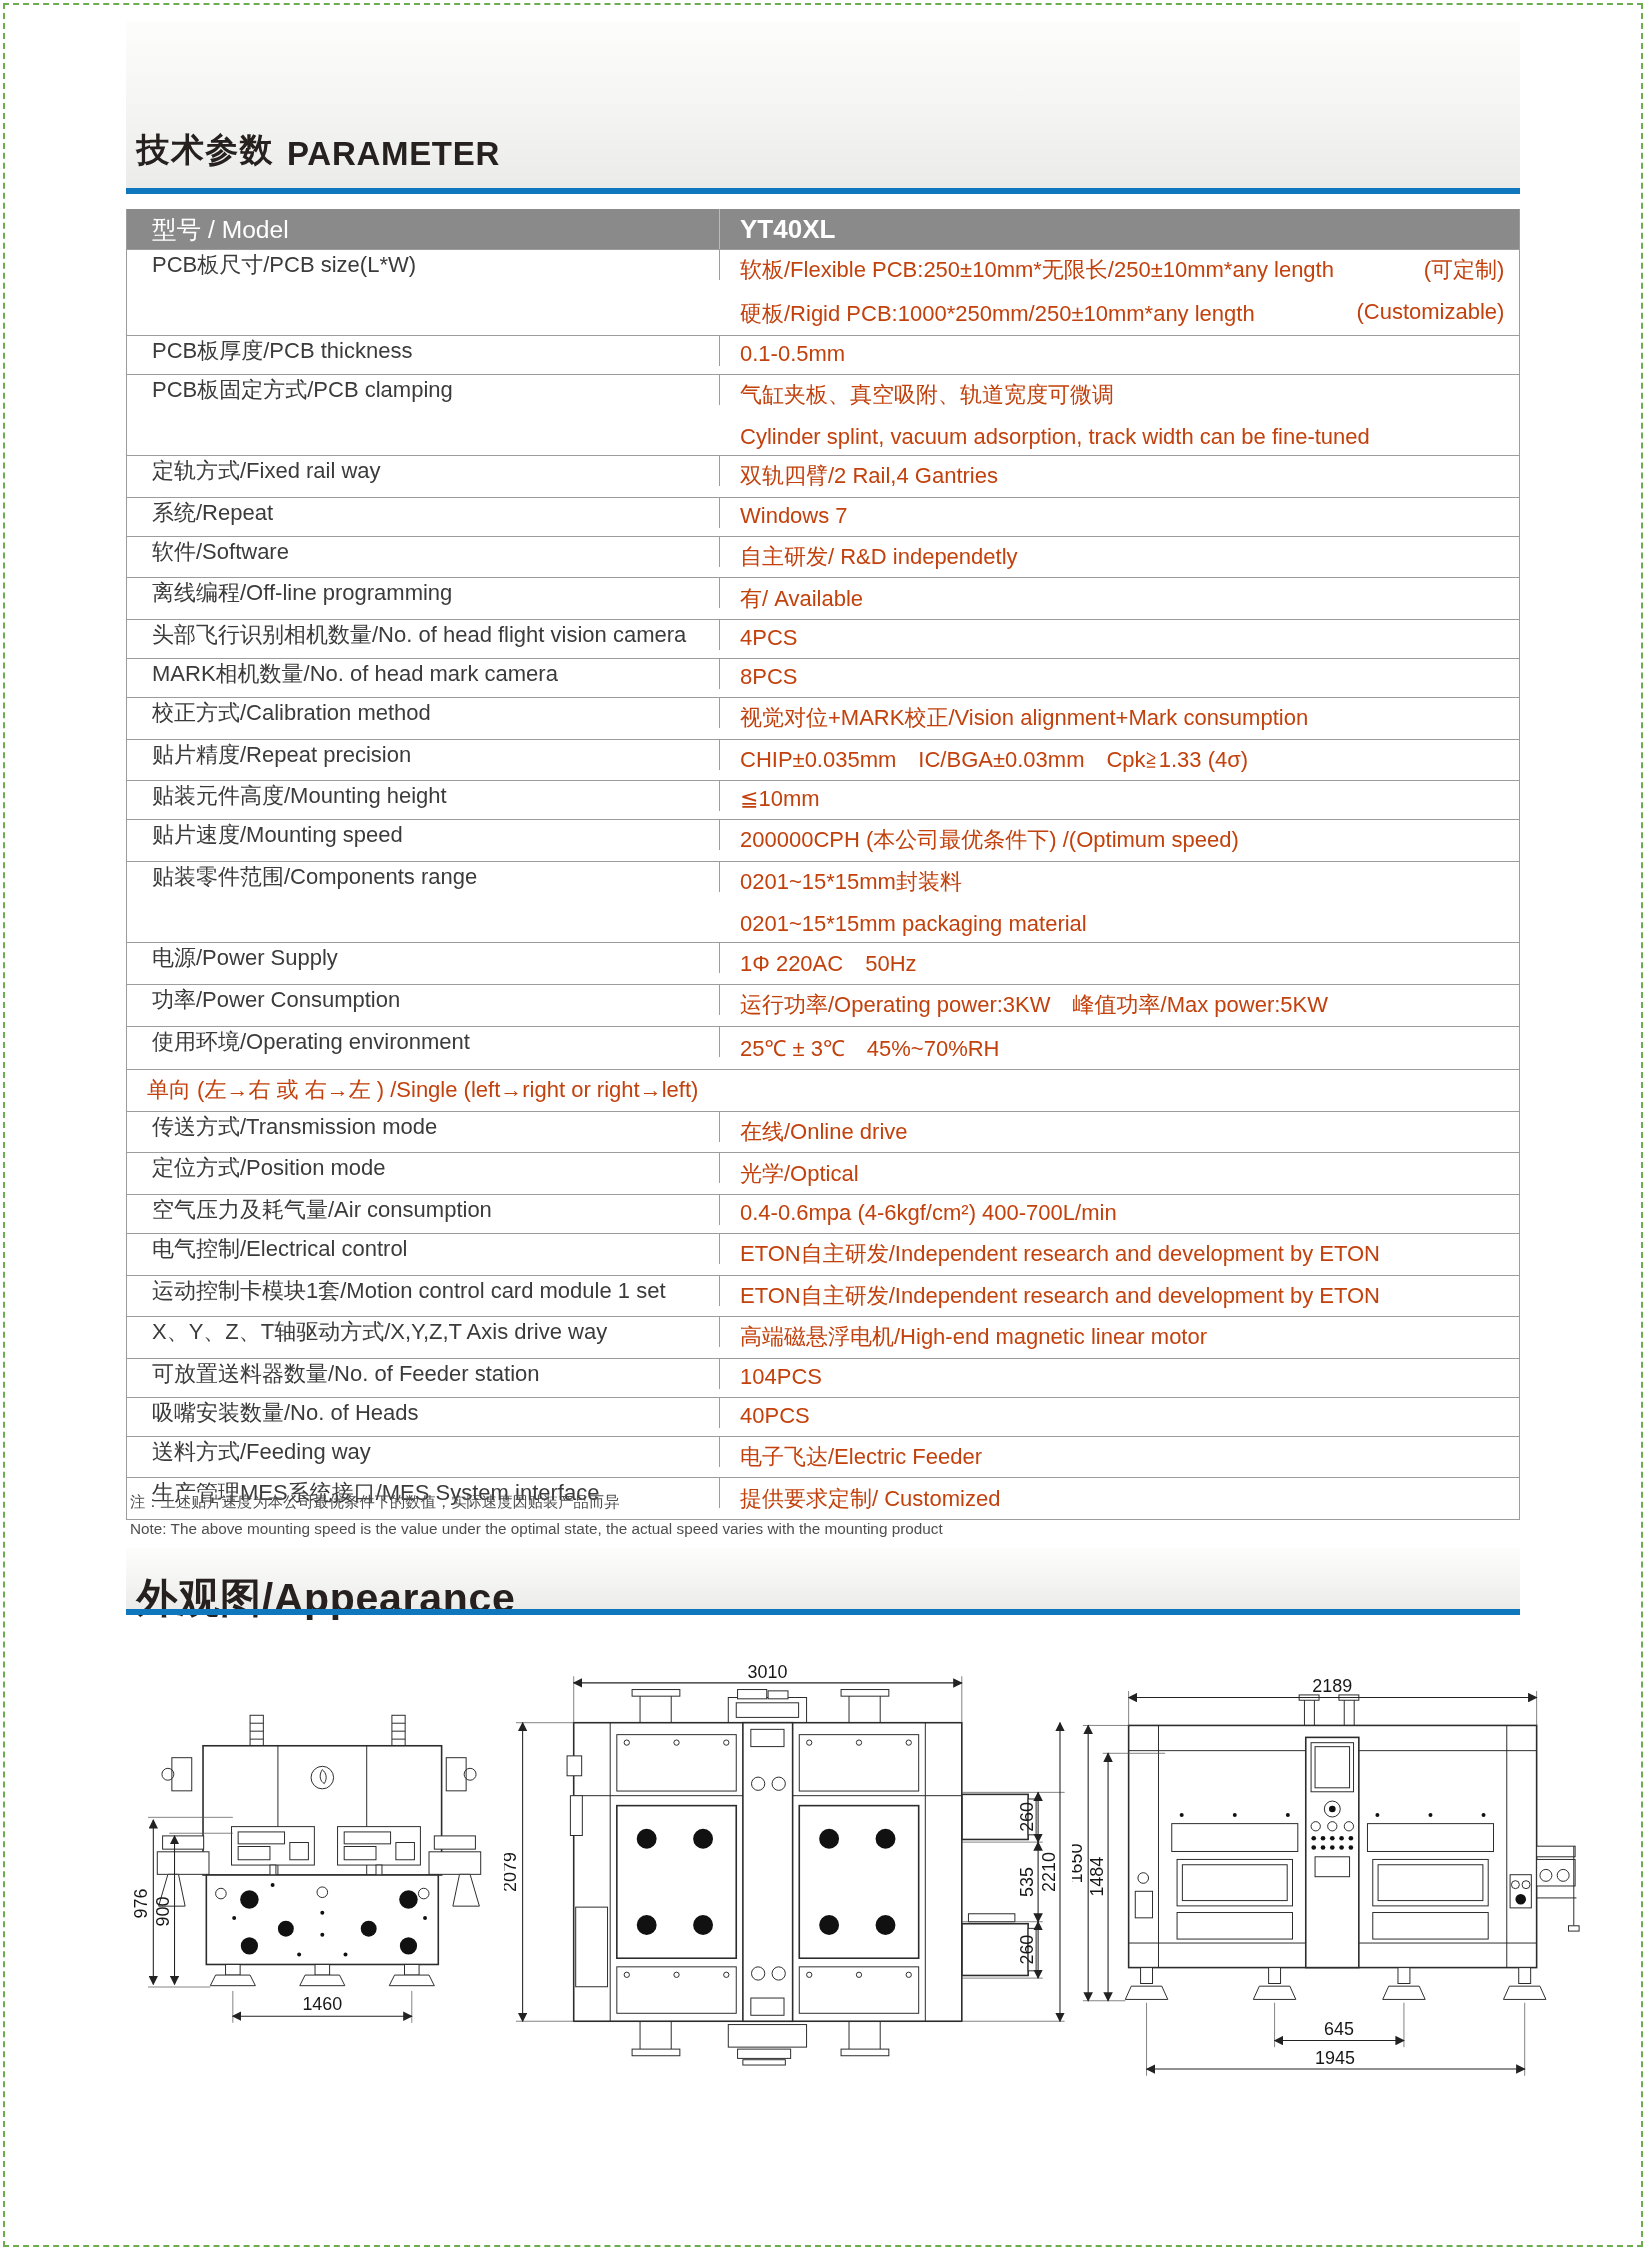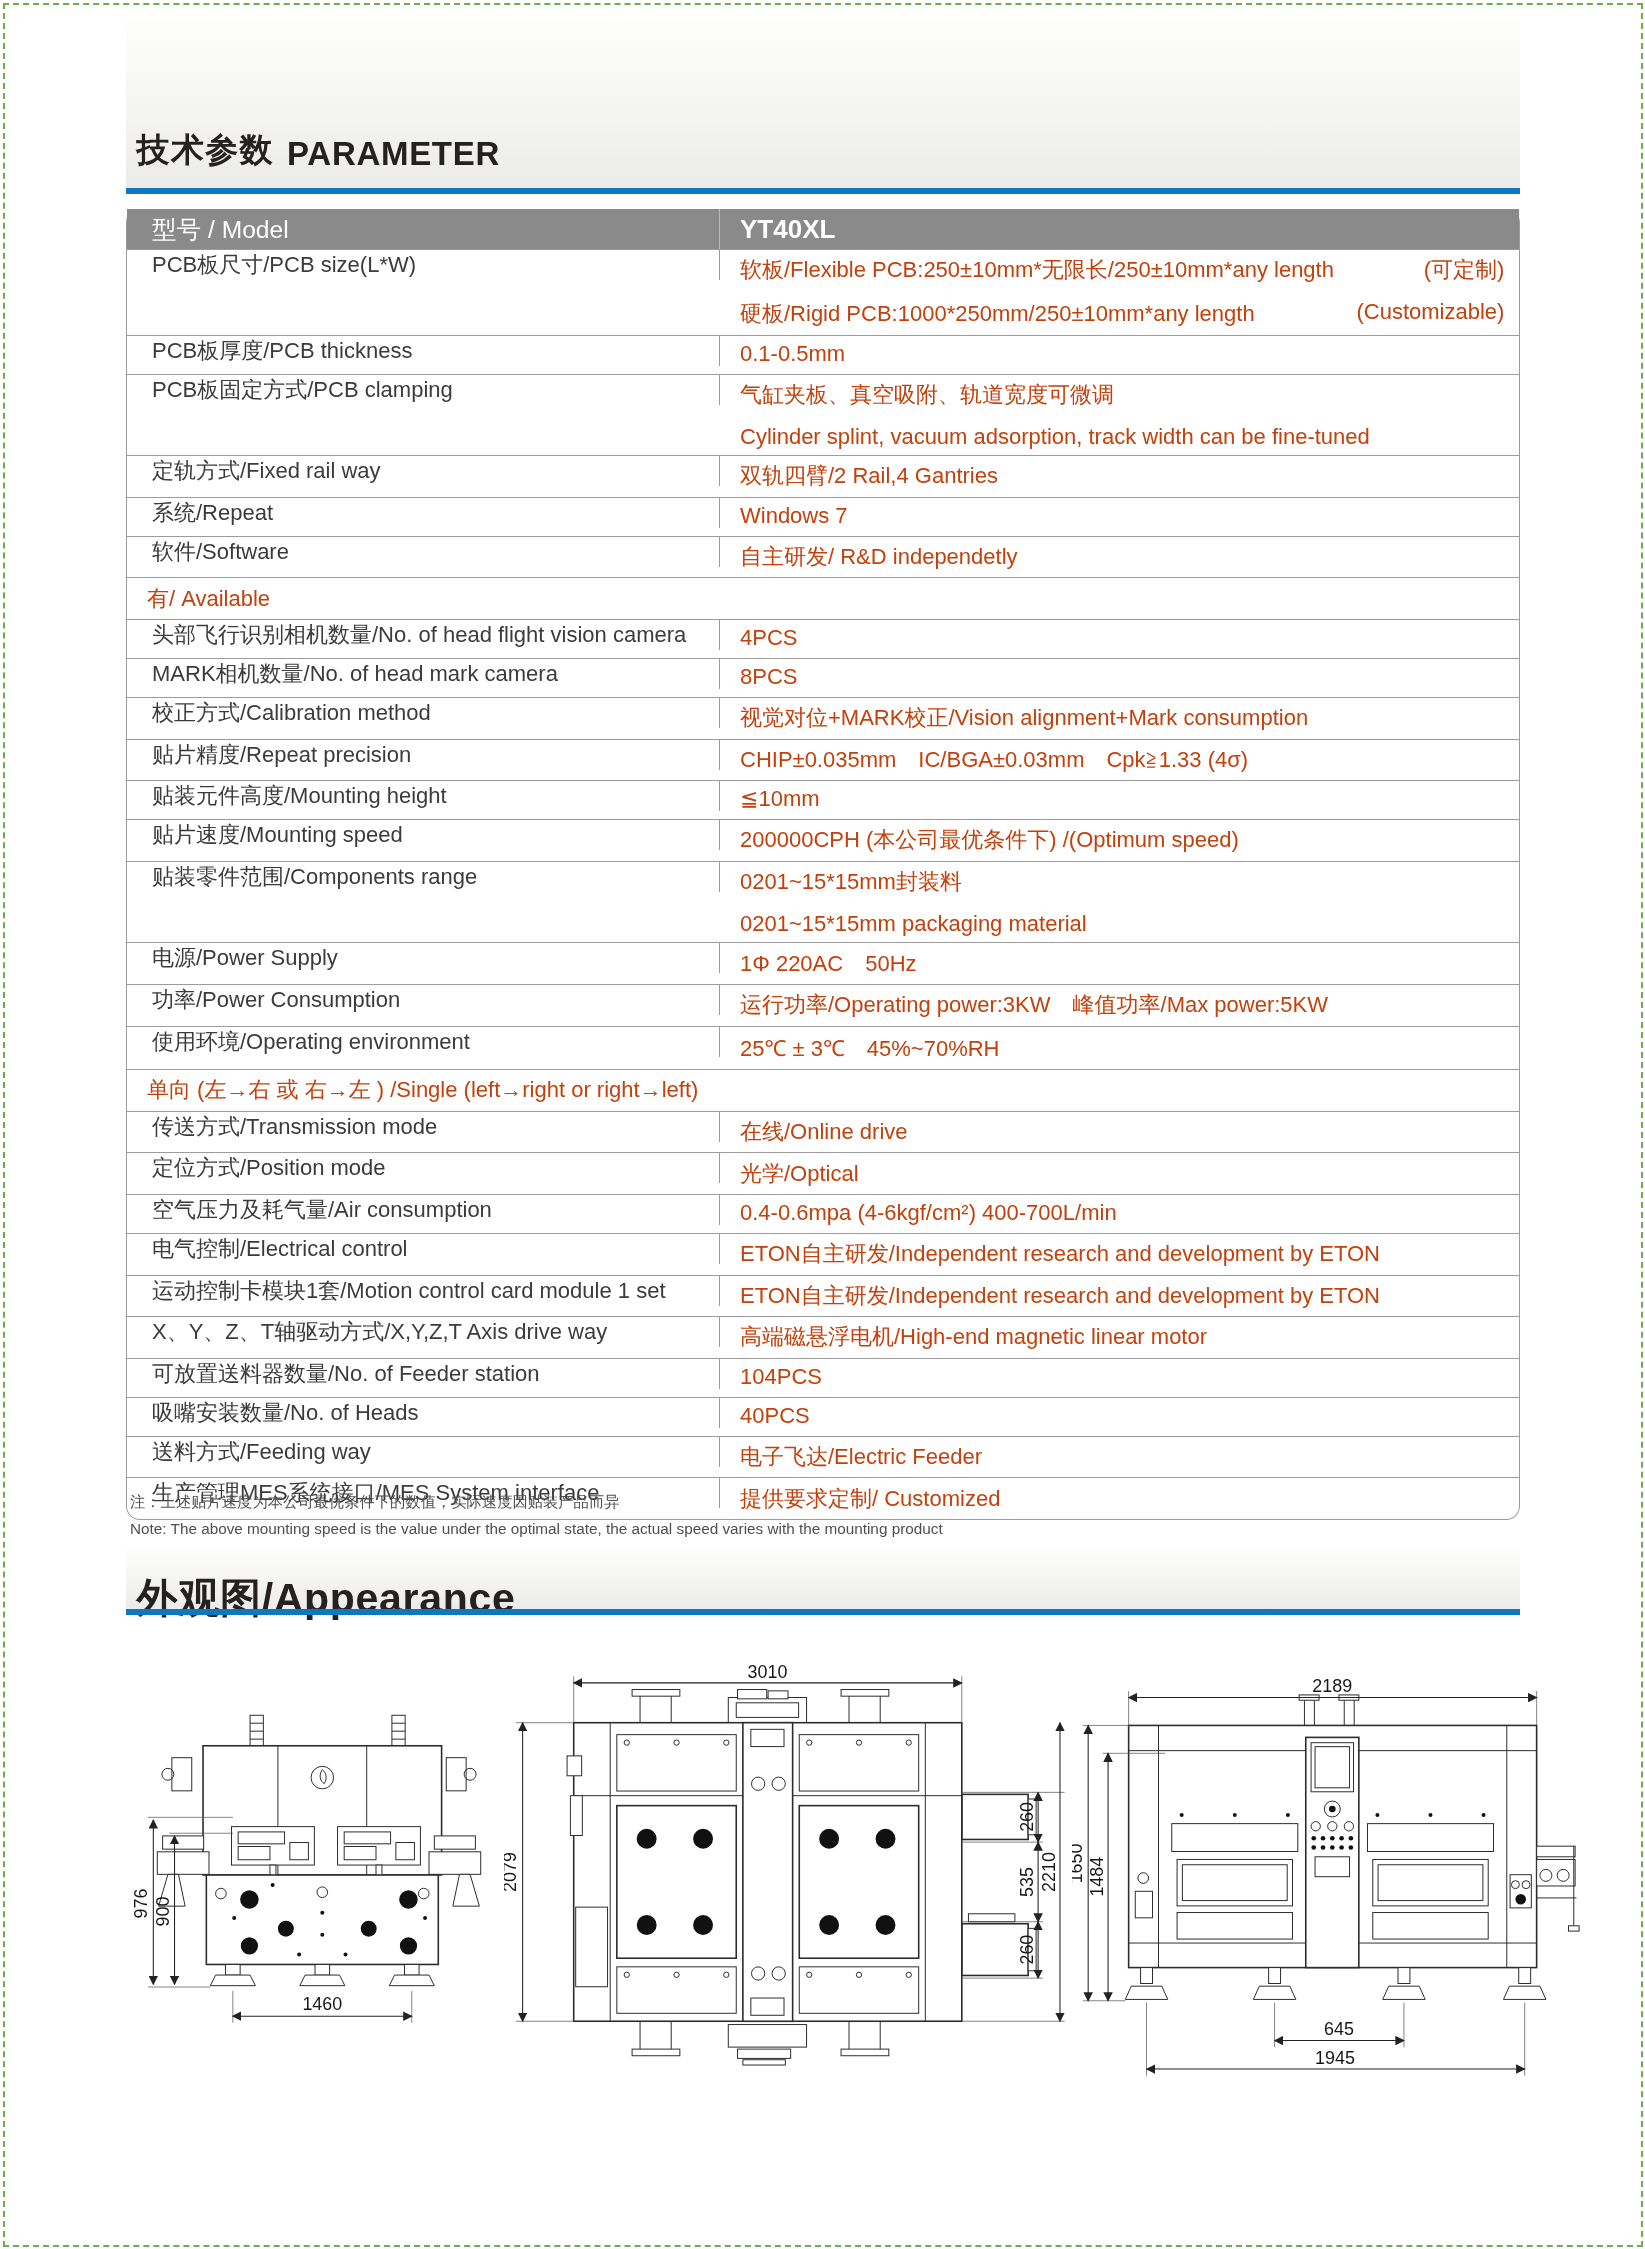--- a/index.html
+++ b/index.html
@@ -16,21 +16,21 @@
   #band-appearance{top:1548px;height:61px;display:flex;align-items:center;padding-left:10.6px;}
   .blue-bar{position:absolute;left:126px;width:1394px;height:6px;background:#0e77be;}
   #blue1{top:188px;}
   #blue2{top:1609px;}
   .title-cn{font-size:33px;font-weight:bold;color:#26211f;letter-spacing:1.3px;}
   .title-en{font-size:33px;font-weight:bold;color:#26211f;margin-left:13.3px;letter-spacing:0.7px;}
   .title2{font-size:41px;font-weight:bold;color:#26211f;letter-spacing:0.7px;margin-top:40px;}
 
   
   .param-table{position:absolute;left:126px;top:209px;width:1394px;box-sizing:border-box;
-               border-left:1.3px solid #9c9c9c;border-right:1.3px solid #9c9c9c;border-bottom:1.3px solid #9c9c9c;border-radius:14px;}
+               border-left:1.3px solid #9c9c9c;border-right:1.3px solid #9c9c9c;border-bottom:1.3px solid #9c9c9c;}
   .t-header{display:flex;height:40px;background:#8a8a8a;color:#ffffff;align-items:stretch;}
   .t-header .h-label{flex:0 0 593px;display:flex;align-items:center;padding-left:25px;
                      box-sizing:border-box;font-size:24.6px;border-right:1.3px solid #b9b9b9;}
   .t-header .h-value{flex:1;display:flex;align-items:center;padding-left:20px;
                      box-sizing:border-box;font-size:26px;font-weight:bold;}
   .t-row{display:flex;min-height:38px;border-top:1.3px solid #9c9c9c;align-items:flex-start;}
   .t-row.tall{min-height:76px;}
   .t-label{flex:0 0 593px;display:flex;align-items:center;padding-left:25px;box-sizing:border-box;
            border-right:1.3px solid #9c9c9c;font-size:22px;color:#3b3b3b;}
   .t-value{flex:1;display:flex;flex-direction:column;justify-content:center;gap:14px;
@@ -106,20 +106,21 @@
           <div class="v-line">Windows 7</div>
         </div>
       </div>
       <div class="t-row">
         <div class="t-label">软件/Software</div>
         <div class="t-value">
           <div class="v-line">自主研发/ R&amp;D independetly</div>
         </div>
       </div>
       <div class="t-row">
+        <div class="t-label">离线编程/Off-line programming</div>
         <div class="t-value">
           <div class="v-line">有/ Available</div>
         </div>
       </div>
       <div class="t-row">
         <div class="t-label">头部飞行识别相机数量/No. of head flight vision camera</div>
         <div class="t-value">
           <div class="v-line">4PCS</div>
         </div>
       </div>

